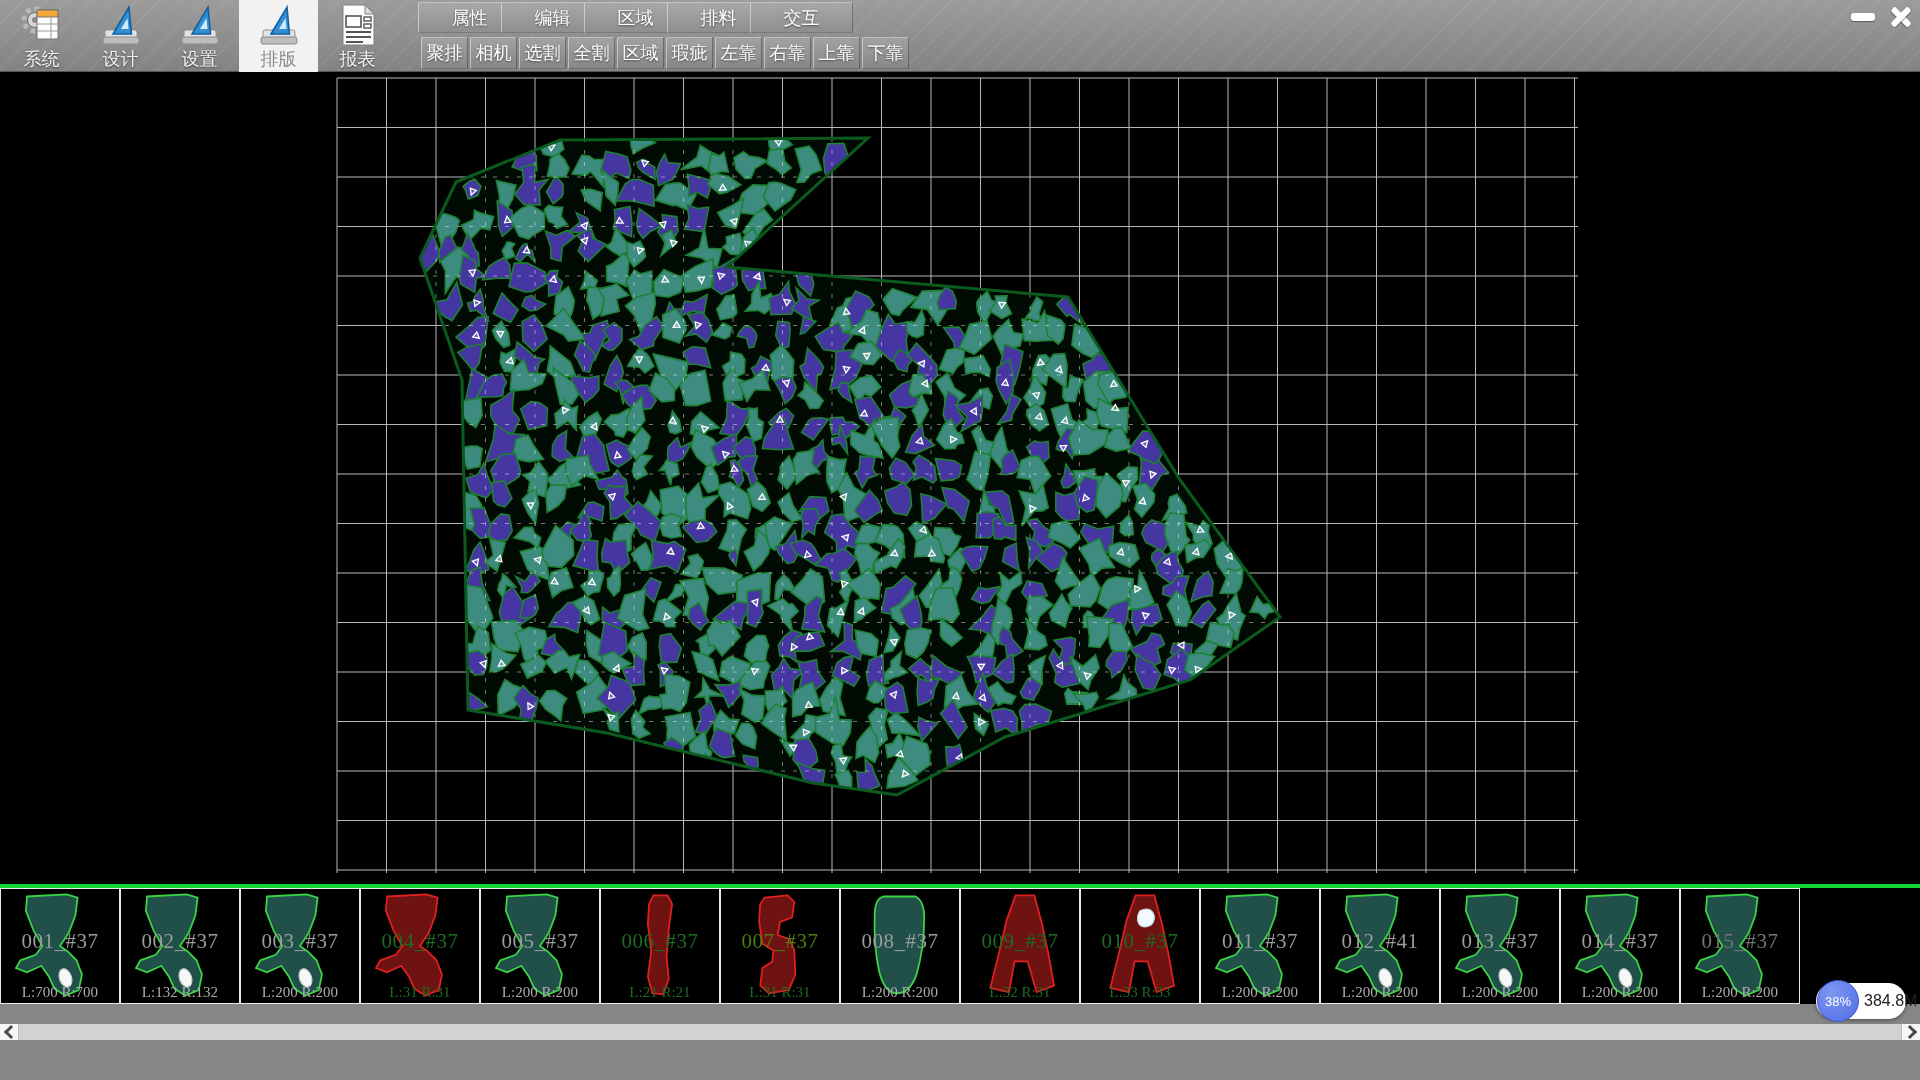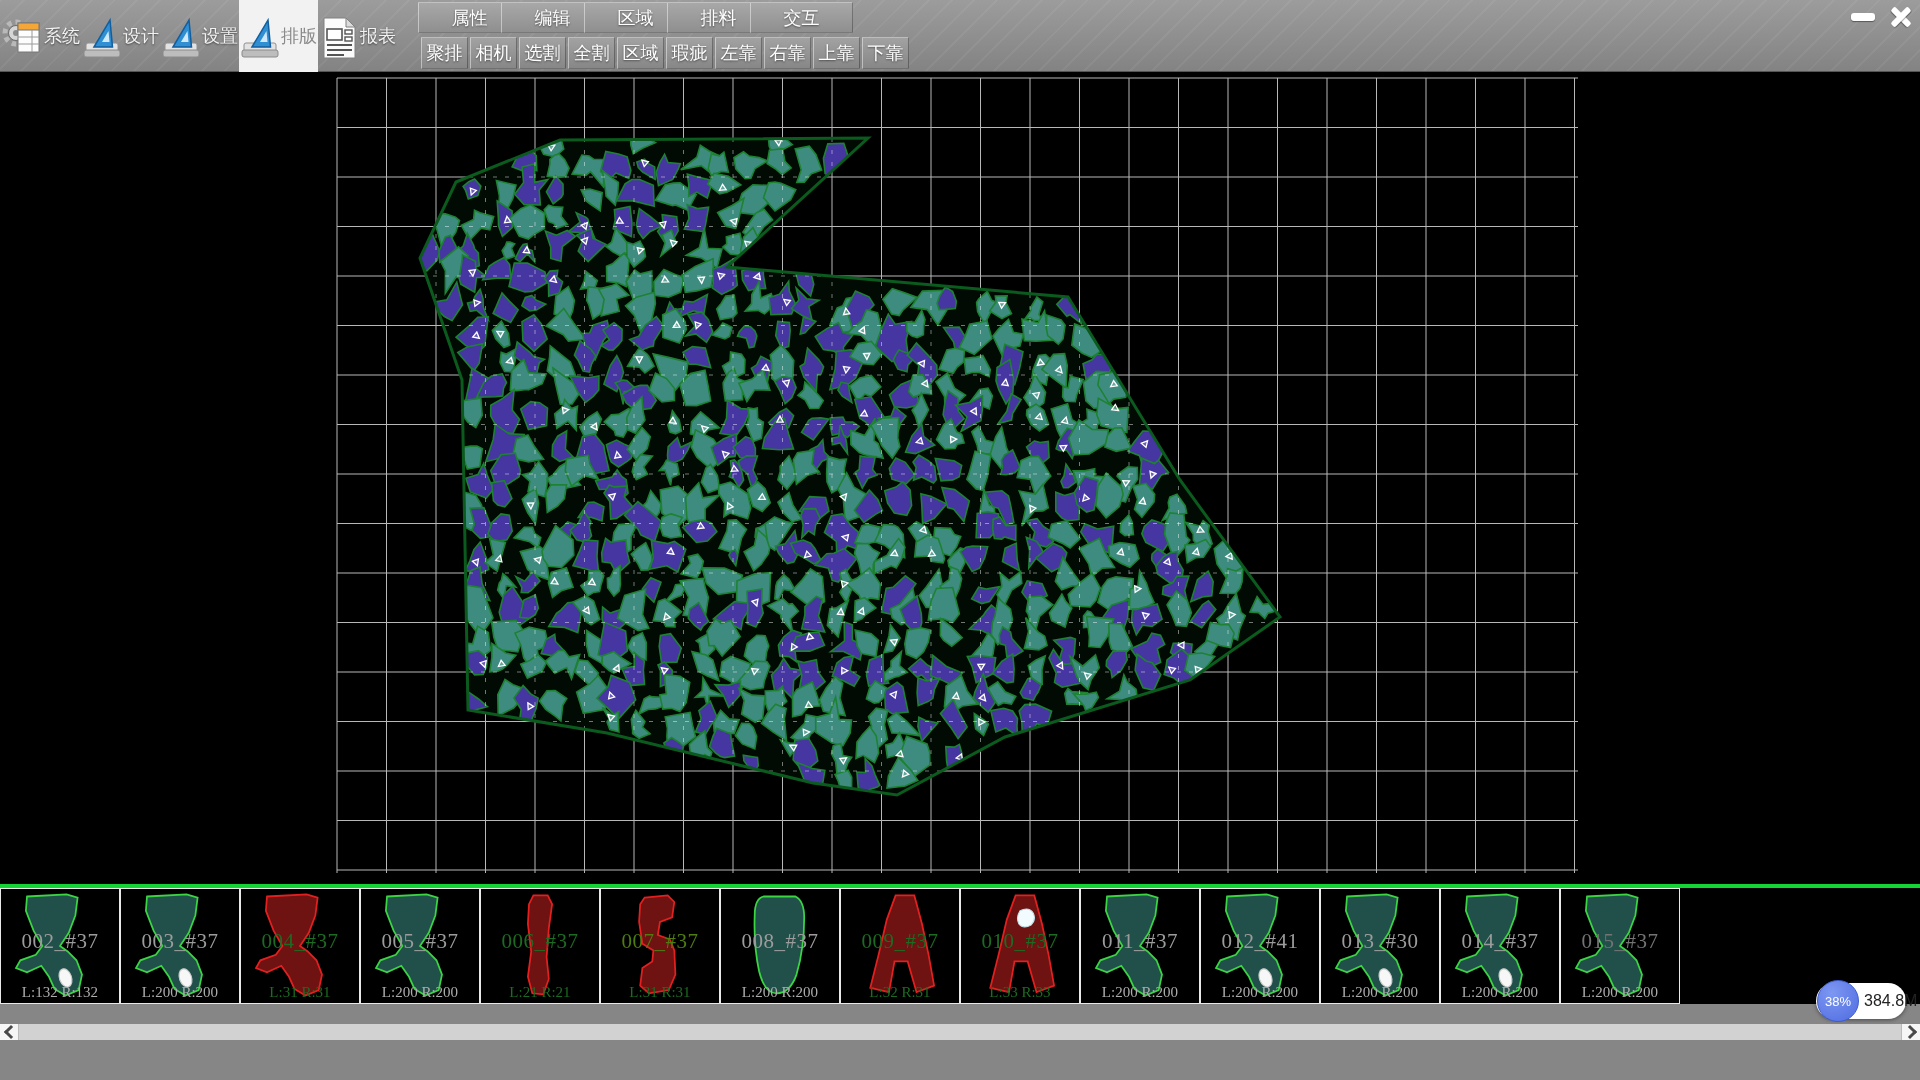--- a/index.html
+++ b/index.html
@@ -6,21 +6,21 @@
     font-family:"Liberation Sans",sans-serif;background:#868686;position:relative;}
   #app{position:absolute;inset:0;width:1920px;height:1080px;}
 
   
   #toolbar{position:absolute;left:0;top:0;width:1920px;height:72px;
     background:linear-gradient(#9c9c9c,#838383);
     border-bottom:1px solid #555;box-sizing:border-box;}
   #toolbar .streaks{position:absolute;inset:0;
     background:repeating-linear-gradient(135deg,rgba(255,255,255,.05) 0 2px,rgba(0,0,0,0) 2px 16px);
     pointer-events:none;}
-  .bigbtn{position:absolute;top:0;height:72px;width:79px;display:flex;flex-direction:row;
+  .bigbtn{position:absolute;top:0;height:72px;width:79px;display:flex;flex-direction:column;
     align-items:center;justify-content:flex-start;cursor:default;}
   .bigbtn .ico{margin-top:3px;width:42px;height:44px;}
   .bigbtn .lbl{font-size:18px;color:#f2f2f2;text-shadow:0 1px 2px rgba(0,0,0,.55);margin-top:0;}
   .bigbtn.active{background:#f2f2f2;}
   .bigbtn.active .lbl{color:#8a8a8a;text-shadow:none;}
   .menubtn{position:absolute;top:2px;height:31px;width:103px;line-height:31px;text-align:center;
     font-size:18px;color:#fff;text-shadow:0 1px 2px rgba(0,0,0,.5);
     background:linear-gradient(#a8a8a8,#8f8f8f);
     border:1px solid;border-color:rgba(255,255,255,.45) rgba(0,0,0,.28) rgba(0,0,0,.28) rgba(255,255,255,.45);
     box-sizing:border-box;}
@@ -875,20 +875,28 @@
     </div>
 
   <div id="strip">
     <div class="greenline" style="background: rgb(21, 212, 55);"></div>
     <div id="cells">
         <div class="cell">
           <svg width="110" height="110" viewBox="0 0 100 100">
             <path d="M20 5 L56 3 L66 6 L64 22 L58 38 L50 50 L57 55 L65 63 L70 76 L67 90 L55 95 L45 89 L40 78 L33 68 L20 74 L10 70 L14 63 L28 58 L34 50 L26 36 L19 18 Z" fill="#21504B" stroke="#3BD443" stroke-width="1.6"></path>
             <ellipse cx="55" cy="79" rx="5.5" ry="8.5" transform="rotate(-20 55 79)" fill="#f7f7f7" stroke="#c9c9c9"></ellipse>
           </svg>
+          <div class="num" style="color:#9C9C9C">001_#37</div>
+          <div class="lr" style="color:#ADADAD">L:700 R:700</div>
+        </div>
+        <div class="cell">
+          <svg width="110" height="110" viewBox="0 0 100 100">
+            <path d="M20 5 L56 3 L66 6 L64 22 L58 38 L50 50 L57 55 L65 63 L70 76 L67 90 L55 95 L45 89 L40 78 L33 68 L20 74 L10 70 L14 63 L28 58 L34 50 L26 36 L19 18 Z" fill="#21504B" stroke="#3BD443" stroke-width="1.6"></path>
+            <ellipse cx="55" cy="79" rx="5.5" ry="8.5" transform="rotate(-20 55 79)" fill="#f7f7f7" stroke="#c9c9c9"></ellipse>
+          </svg>
           <div class="num" style="color:#9C9C9C">002_#37</div>
           <div class="lr" style="color:#ADADAD">L:132 R:132</div>
         </div>
         <div class="cell">
           <svg width="110" height="110" viewBox="0 0 100 100">
             <path d="M20 5 L56 3 L66 6 L64 22 L58 38 L50 50 L57 55 L65 63 L70 76 L67 90 L55 95 L45 89 L40 78 L33 68 L20 74 L10 70 L14 63 L28 58 L34 50 L26 36 L19 18 Z" fill="#21504B" stroke="#3BD443" stroke-width="1.6"></path>
             <ellipse cx="55" cy="79" rx="5.5" ry="8.5" transform="rotate(-20 55 79)" fill="#f7f7f7" stroke="#c9c9c9"></ellipse>
           </svg>
           <div class="num" style="color:#9C9C9C">003_#37</div>
           <div class="lr" style="color:#ADADAD">L:200 R:200</div>
@@ -956,21 +964,21 @@
             <ellipse cx="55" cy="79" rx="5.5" ry="8.5" transform="rotate(-20 55 79)" fill="#f7f7f7" stroke="#c9c9c9"></ellipse>
           </svg>
           <div class="num" style="color:#9C9C9C">012_#41</div>
           <div class="lr" style="color:#ADADAD">L:200 R:200</div>
         </div>
         <div class="cell">
           <svg width="110" height="110" viewBox="0 0 100 100">
             <path d="M20 5 L56 3 L66 6 L64 22 L58 38 L50 50 L57 55 L65 63 L70 76 L67 90 L55 95 L45 89 L40 78 L33 68 L20 74 L10 70 L14 63 L28 58 L34 50 L26 36 L19 18 Z" fill="#21504B" stroke="#3BD443" stroke-width="1.6"></path>
             <ellipse cx="55" cy="79" rx="5.5" ry="8.5" transform="rotate(-20 55 79)" fill="#f7f7f7" stroke="#c9c9c9"></ellipse>
           </svg>
-          <div class="num" style="color:#9C9C9C">013_#30</div>
+          <div class="num" style="color:#9C9C9C">013_#37</div>
           <div class="lr" style="color:#ADADAD">L:200 R:200</div>
         </div>
         <div class="cell">
           <svg width="110" height="110" viewBox="0 0 100 100">
             <path d="M20 5 L56 3 L66 6 L64 22 L58 38 L50 50 L57 55 L65 63 L70 76 L67 90 L55 95 L45 89 L40 78 L33 68 L20 74 L10 70 L14 63 L28 58 L34 50 L26 36 L19 18 Z" fill="#21504B" stroke="#3BD443" stroke-width="1.6"></path>
             <ellipse cx="55" cy="79" rx="5.5" ry="8.5" transform="rotate(-20 55 79)" fill="#f7f7f7" stroke="#c9c9c9"></ellipse>
           </svg>
           <div class="num" style="color:#9C9C9C">014_#37</div>
           <div class="lr" style="color:#ADADAD">L:200 R:200</div>
         </div>

